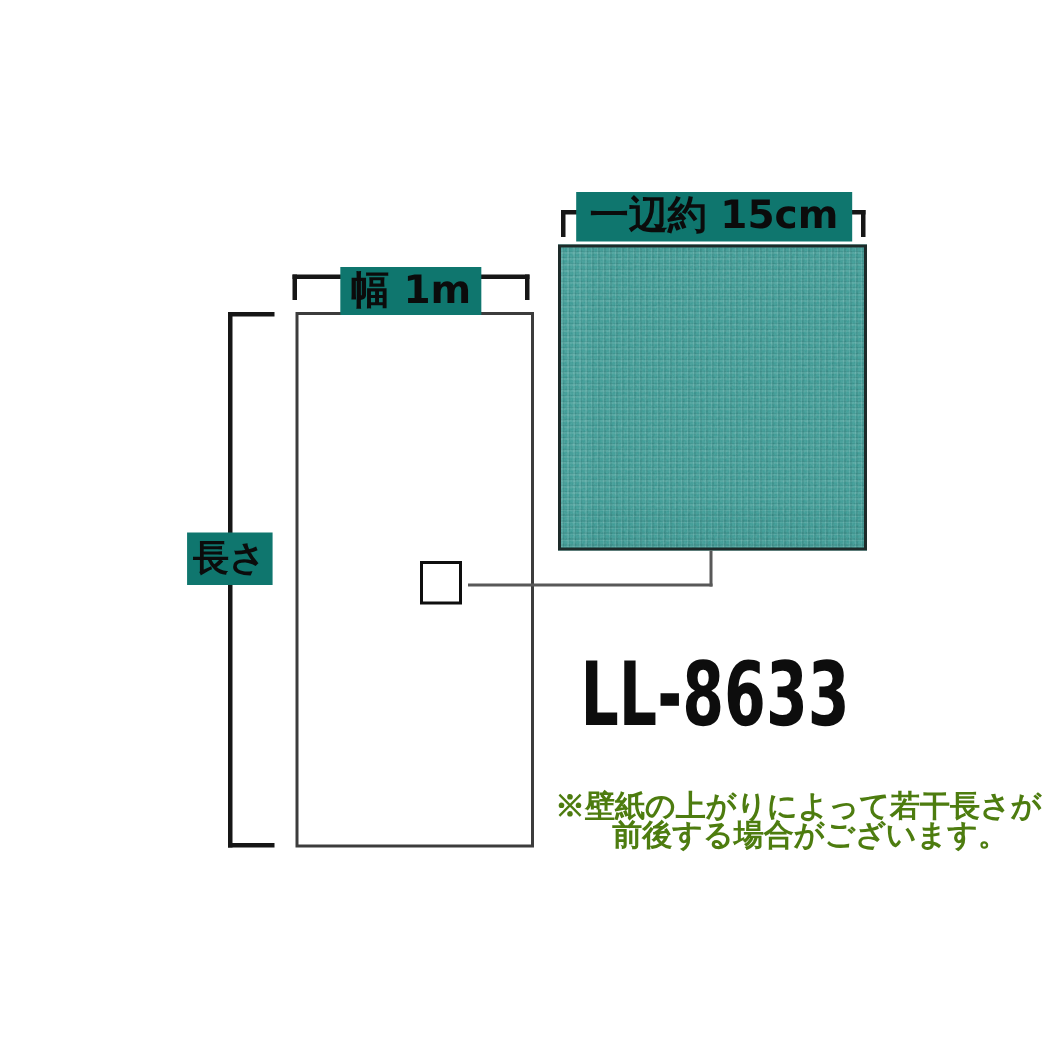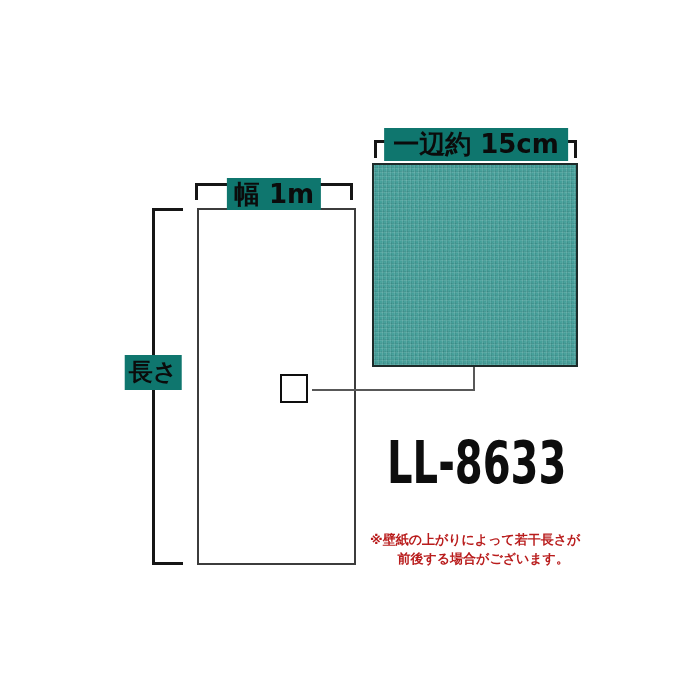--- a/index.html
+++ b/index.html
@@ -110,25 +110,26 @@
     letter-spacing: 0;
     transform: scaleX(0.68);
     transform-origin: left top;
     white-space: nowrap;
   }
 
   
   #note {
     position: absolute;
     left: 370px; top: 530px;
-    font-size: 13px;
+    font-size: 20px;
     font-weight: bold;
-    color: #b91c1c;
+    color: #4d7c0f;
     line-height: 19px;
     white-space: nowrap;
+    font-family: Liberation Mono, monospace;
   }
   #note .indent { padding-left: 16px; text-align: center; }
 </style>
 </head>
 <body>
 
 <div class="canvas">
 
   <div class="bracket-h" id="width-bracket"></div>
   <div class="dim-label" id="width-label">幅 1m</div>

